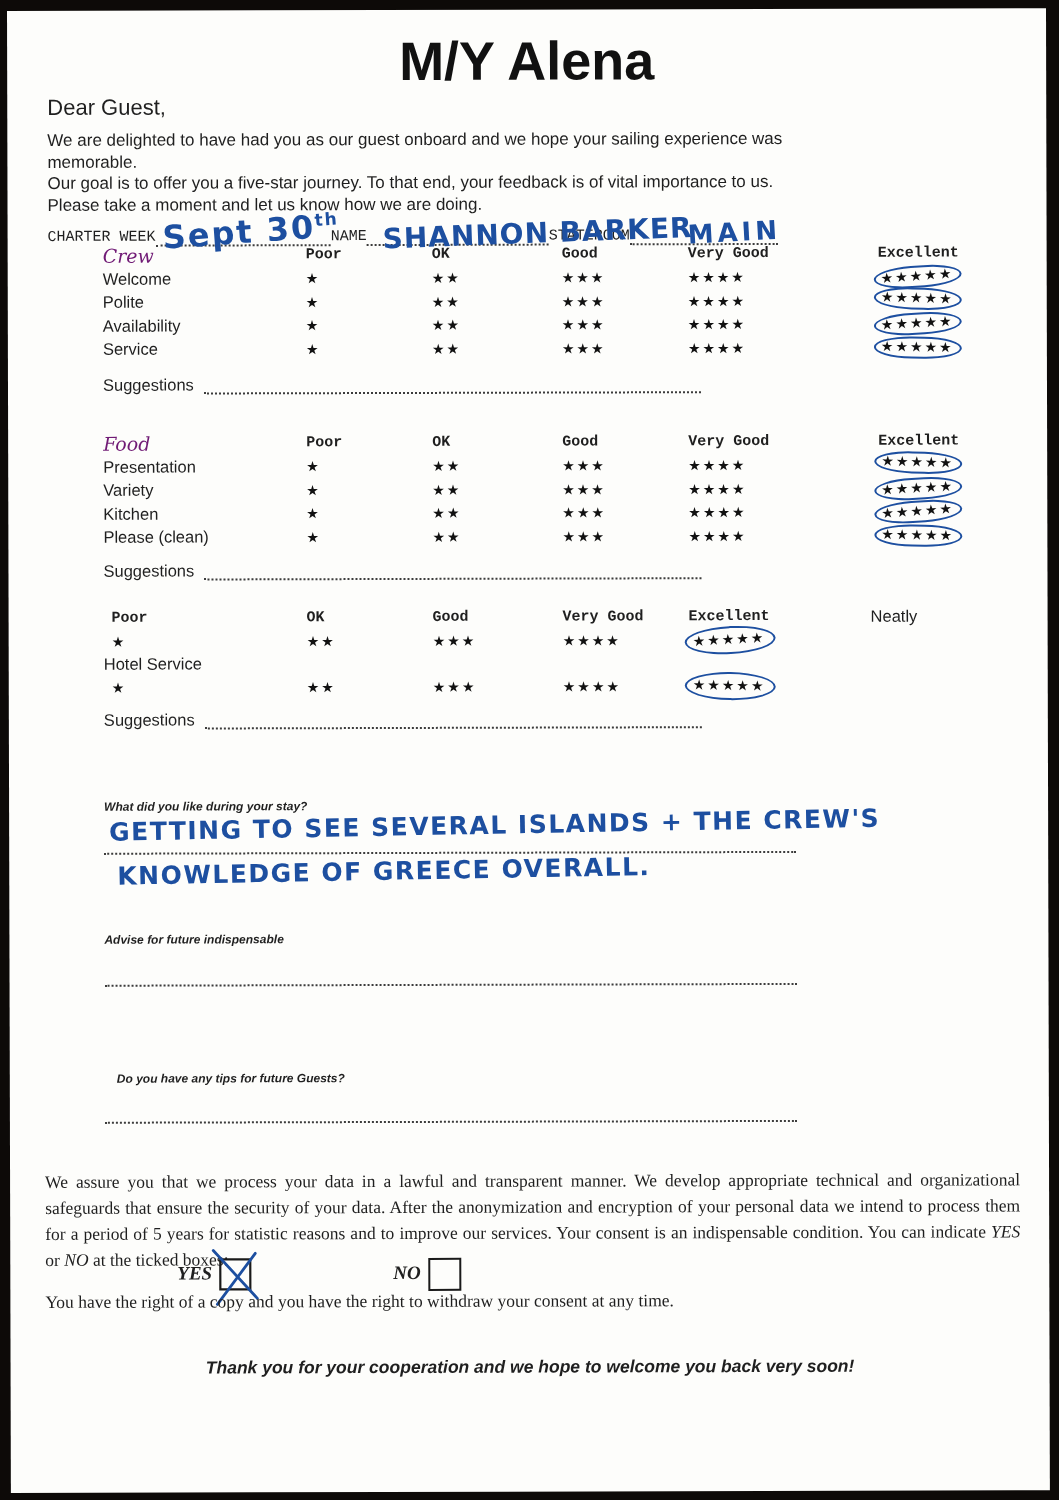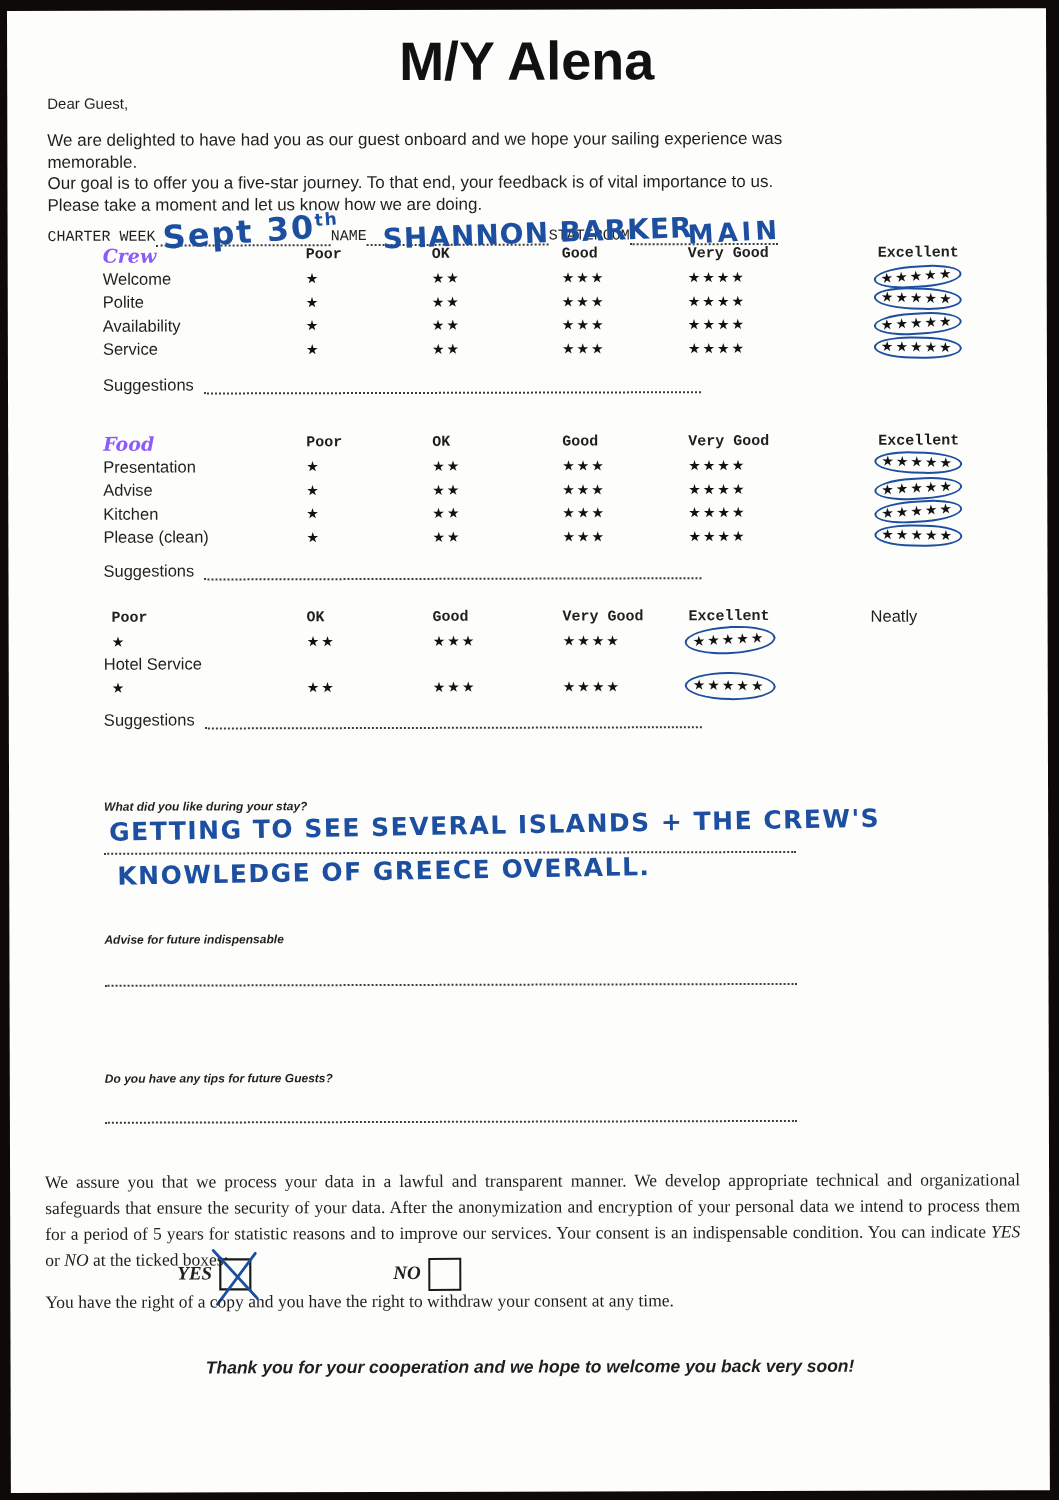--- a/index.html
+++ b/index.html
@@ -25,21 +25,21 @@
   }
   .abs{position:absolute;}
   
   .title{
     left:0;right:0;top:20px;
     text-align:center;
     font-size:54px;font-weight:bold;
     letter-spacing:0px;
     color:#111;
   }
-  .greeting{left:40px;top:84px;font-size:15px;}
+  .greeting{left:40px;top:84px;font-size:22px;}
   .intro{left:40px;top:119px;width:800px;font-size:17px;line-height:21.5px;}
   
   .charter-row{
     left:40px;top:190px;width:790px;height:46px;
     display:flex;align-items:flex-end;
     font-size:15px;
   }
   .charter-row .lbl{flex:0 0 auto;line-height:18px;font-family:Liberation Mono, monospace;}
   .dotline{border-bottom:2px dotted #3c3c3c;height:14px;flex:0 0 auto;}
   .dl1{width:175px;} .dl2{width:182px;} .dl3{width:148px;}
@@ -56,22 +56,22 @@
   
   .rg{
     position:absolute;left:95px;width:930px;
     display:grid;
     grid-template-columns:195px 126px 130px 126px 190px 115px;
     grid-auto-rows:23.5px;
     align-items:center;
   }
   .sec-t{
     font-family:"DejaVu Serif",serif;
-    font-style:italic;font-weight:bold;
-    font-size:19px;color:#8b5cf6;
+    font-style:italic;font-weight:normal;
+    font-size:19px;color:#701a75;
   }
   .ch{font-weight:bold;font-size:15px;padding-left:8px;font-family:Liberation Mono, monospace;}
   .rl{font-size:16.5px;}
   .st{font-size:14px;letter-spacing:2px;padding-left:8px;color:#111;white-space:nowrap;}
   .circ{
     display:inline-block;
     border:2.6px solid var(--ink);
     border-radius:50% / 58%;
     padding:0 6px 2px 5px;
     margin-left:-4px;
@@ -195,21 +195,21 @@
     <div class="ch">Very Good</div>
     <div class="ch">Excellent</div>
 
     <div class="rl">Presentation</div>
     <div class="st">★</div>
     <div class="st">★★</div>
     <div class="st">★★★</div>
     <div class="st">★★★★</div>
     <div class="st"><span class="circ v1">★★★★★</span></div>
 
-    <div class="rl">Advise</div>
+    <div class="rl">Variety</div>
     <div class="st">★</div>
     <div class="st">★★</div>
     <div class="st">★★★</div>
     <div class="st">★★★★</div>
     <div class="st"><span class="circ v2">★★★★★</span></div>
 
     <div class="rl">Kitchen</div>
     <div class="st">★</div>
     <div class="st">★★</div>
     <div class="st">★★★</div>
@@ -256,21 +256,21 @@
   </div>
 
   <div class="abs q" style="left:95px;top:789px;">What did you like during your stay?</div>
   <div class="abs ans-dotline" style="left:95px;top:820px;width:692px;height:22px;"></div>
   <div class="abs hw hw-ans" style="left:100px;top:807px;">GETTING TO SEE SEVERAL ISLANDS + THE CREW'S</div>
   <div class="abs hw hw-ans" style="left:108px;top:851px;">KNOWLEDGE OF GREECE OVERALL.</div>
 
   <div class="abs q" style="left:95px;top:922px;">Advise for future indispensable</div>
   <div class="abs ans-dotline" style="left:95px;top:952px;width:692px;height:22px;"></div>
 
-  <div class="abs q" style="left:95px;top:1061px;">Do you have any tips for future Guests?</div>
+  <div class="abs q" style="left:107px;top:1061px;">Do you have any tips for future Guests?</div>
   <div class="abs ans-dotline" style="left:95px;top:1089px;width:692px;height:22px;"></div>
 
   <div class="abs consent">
     <span>We assure you that we process your data in a lawful and transparent manner. We develop appropriate technical and organizational safeguards that ensure the security of your data. After the anonymization and encryption of your personal data we intend to process them for a period of 5 years for statistic reasons and to improve our services. Your consent is an indispensable condition. You can indicate </span><i>YES</i><span> or </span><i>NO</i><span> at the ticked boxes:</span>
   </div>
 
   <div class="abs yn-row">
     <span class="abs yn-lbl yes-lbl">YES</span>
     <svg class="abs yesbox-svg" width="58" height="60" viewBox="0 0 58 60">
       <rect x="13" y="11" width="30" height="30" fill="none" stroke="#1a1a1a" stroke-width="2.2"></rect>

